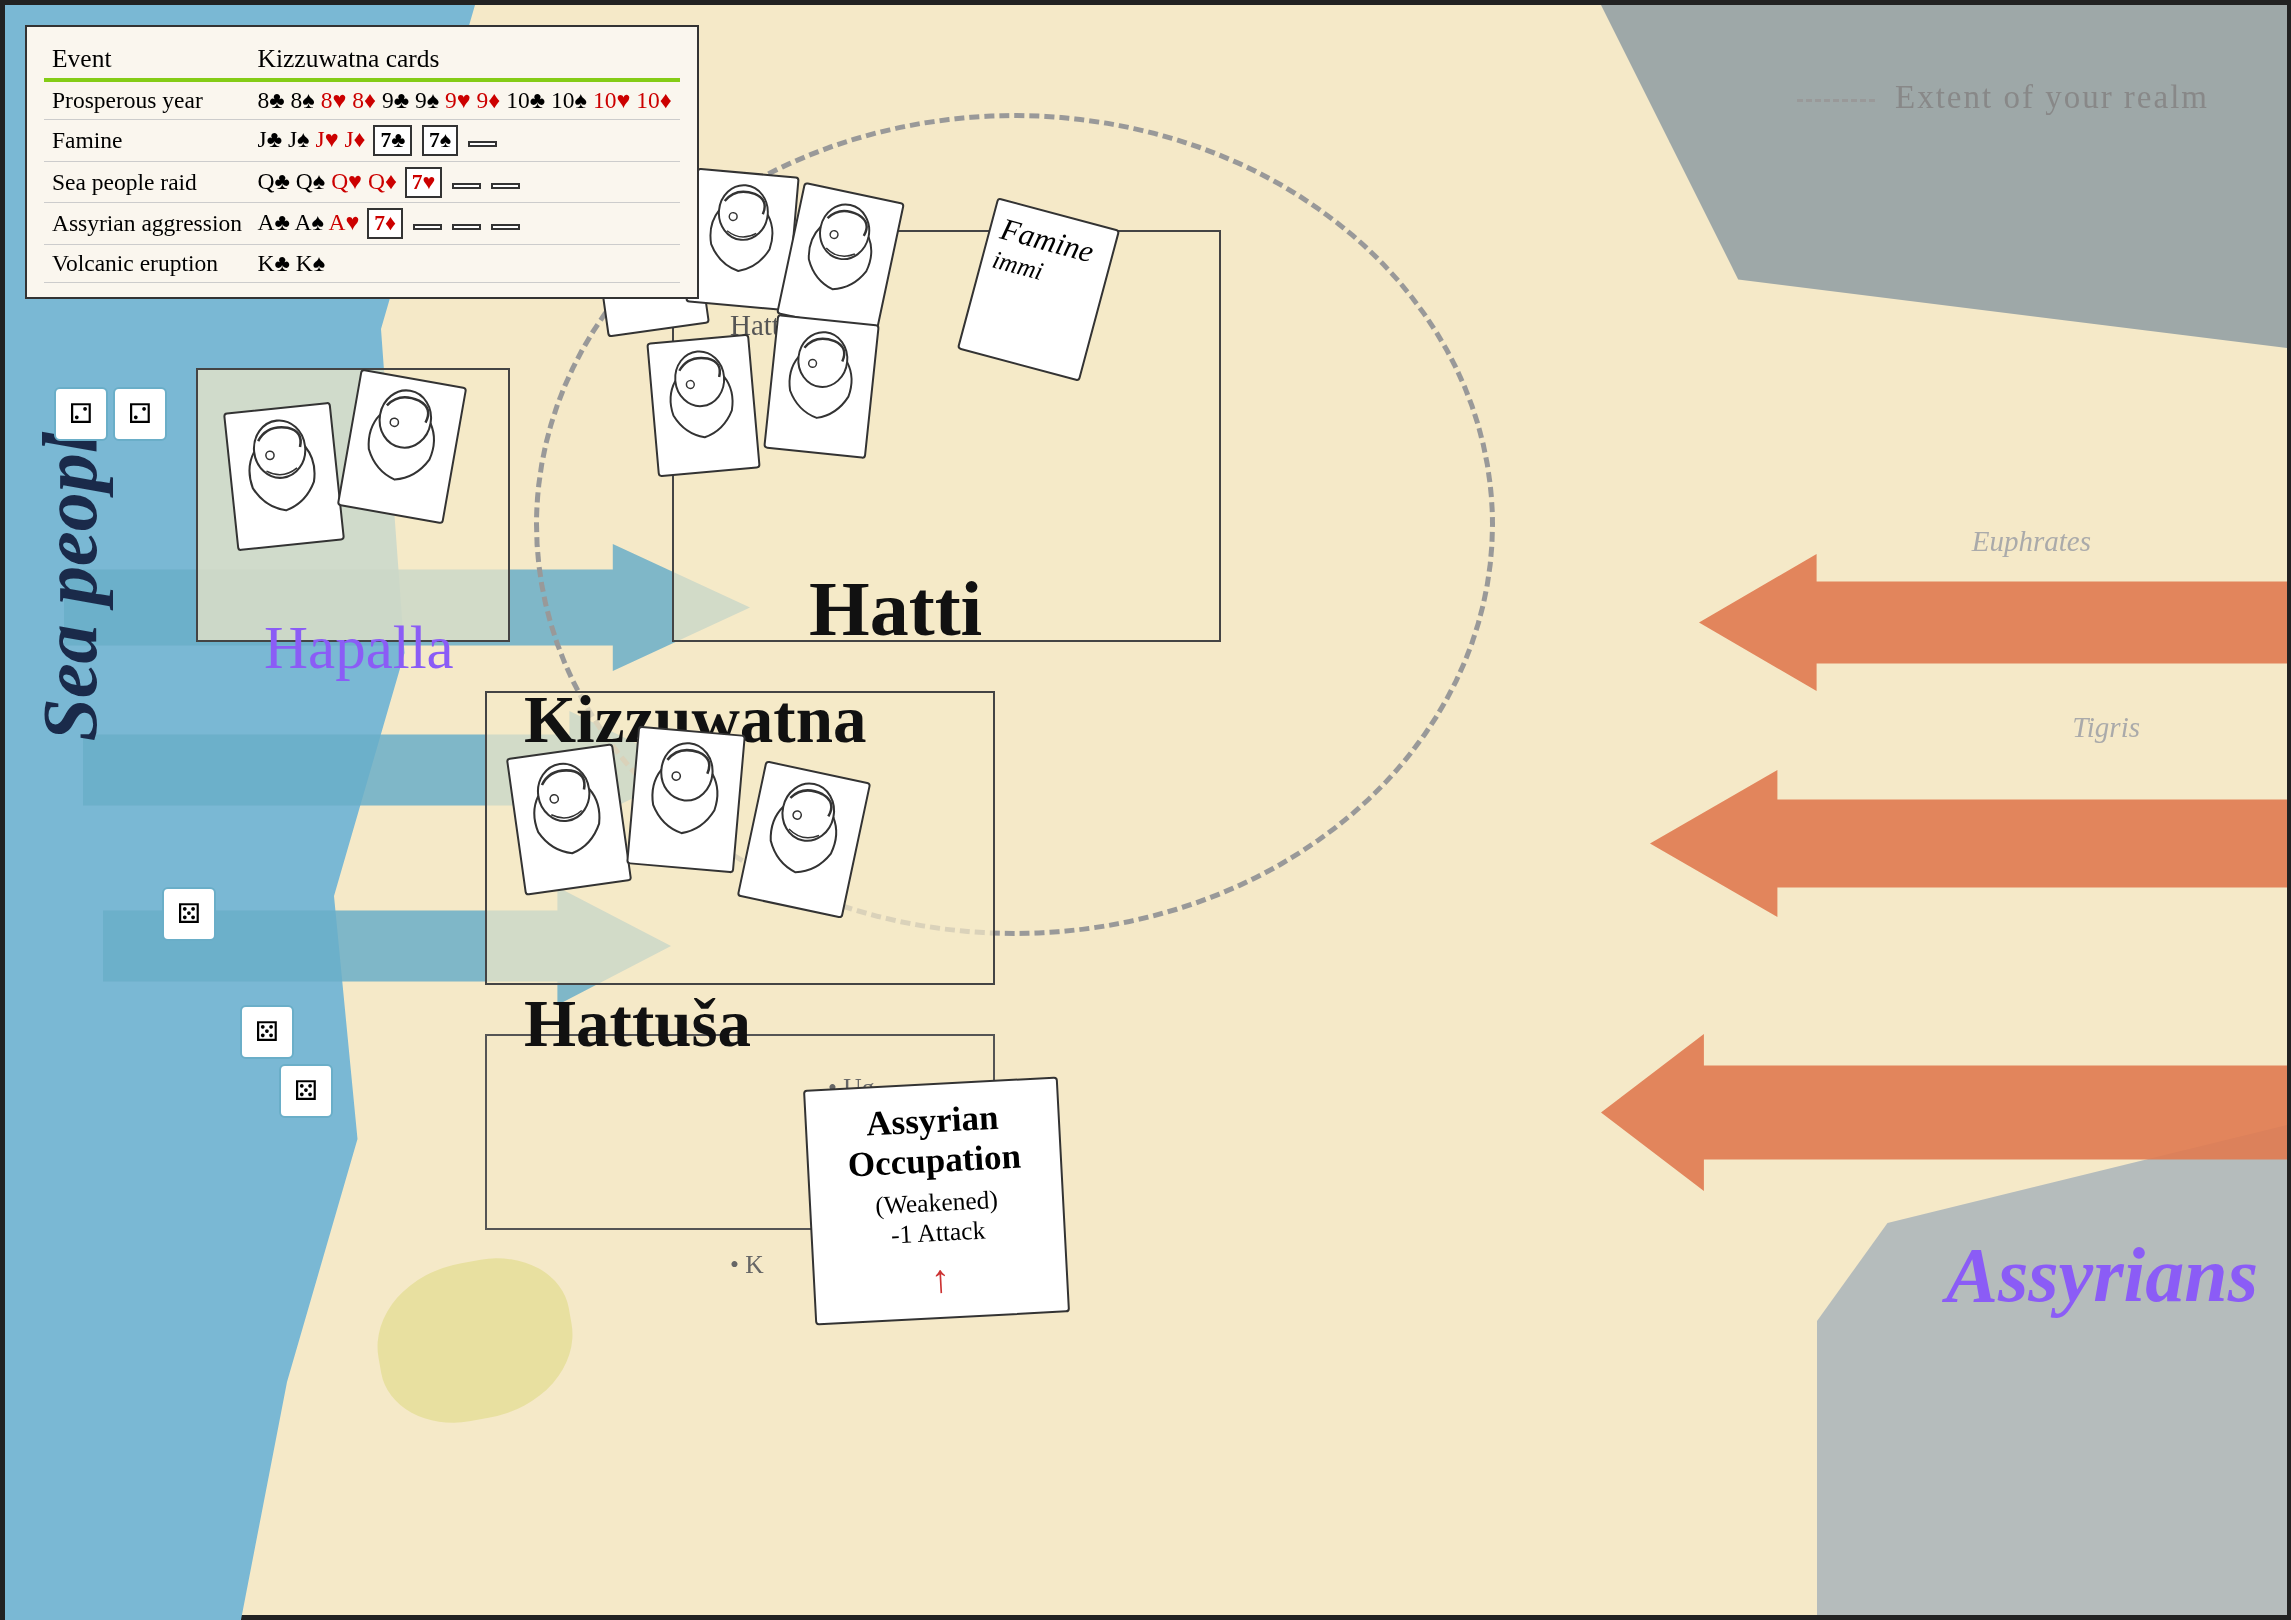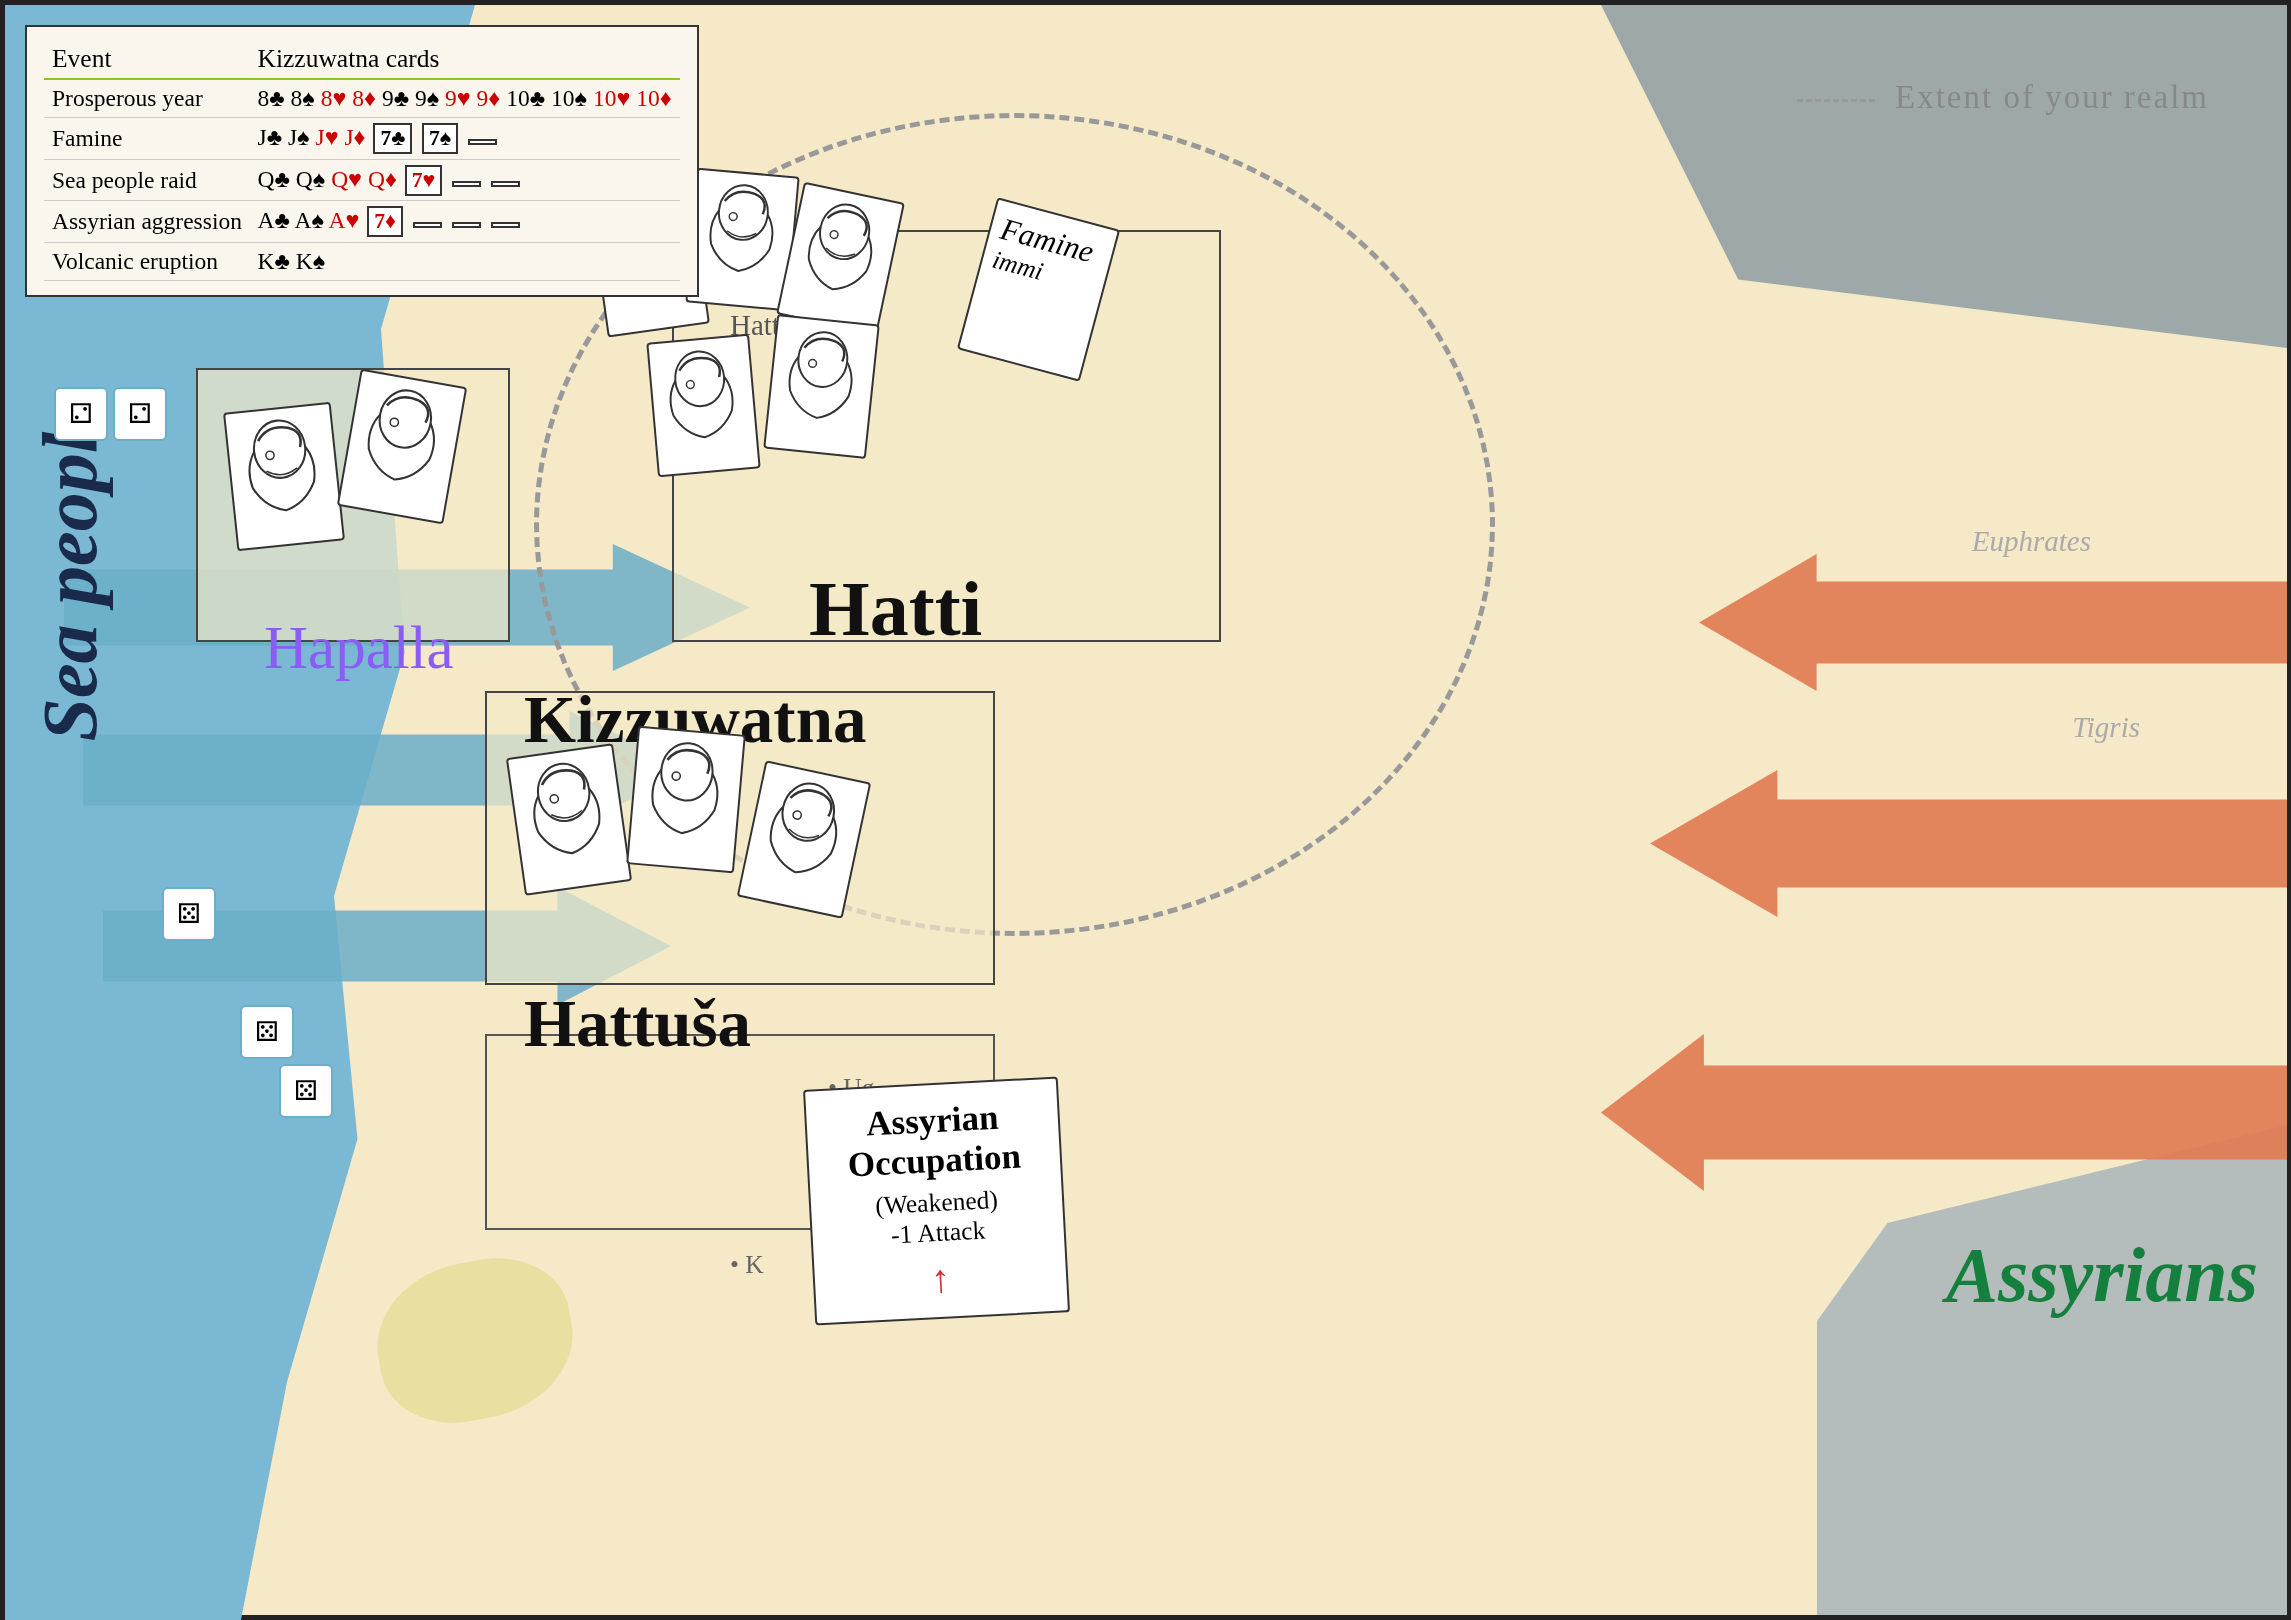--- a/index.html
+++ b/index.html
@@ -151,21 +151,21 @@
     .event-table table {
       border-collapse: collapse;
       width: 100%;
     }
 
     .event-table th {
       font-size: 25.5px;
       font-weight: normal;
       text-align: left;
       padding: 3.9px 7.8px;
-      border-bottom: 2px solid #84cc16;
+      border-bottom: 4px solid #84cc16;
       font-family: 'Times New Roman', serif;
     }
 
     .event-table td {
       font-size: 23.5px;
       padding: 4.9px 7.8px;
       vertical-align: middle;
       font-family: 'Times New Roman', serif;
     }
 
@@ -297,21 +297,21 @@
   <div class="region-label-sea">Sea people</div>
 
   <div style="position:absolute; top:559px; left:804px; font-size:78px; font-weight:bold; font-family:'Times New Roman',serif; color:#111;">Hatti</div>
 
   <div style="position:absolute; top:608px; left:211px; font-size:61px; font-weight:normal; font-family:'Times New Roman',serif; color:#8b5cf6;margin-left:48px;">Hapalla</div>
 
   <div style="position:absolute; top:676px; left:519px; font-size:67px; font-weight:bold; font-family:'Times New Roman',serif; color:#111;text-align:center;">Kizzuwatna</div>
 
   <div style="position:absolute; top:980px; left:519px; font-size:67px; font-weight:bold; font-family:'Times New Roman',serif; color:#111;">Hattuša</div>
 
-  <div style="position:absolute; top:1225px; right:29px; font-size:78px; font-weight:bold; font-style:italic; font-family:'Times New Roman',serif; color:#15803d;">Assyrians</div>
+  <div style="position:absolute; top:1225px; right:29px; font-size:78px; font-weight:bold; font-style:italic; font-family:'Times New Roman',serif; color:#8b5cf6;">Assyrians</div>
 
   <div class="realm-label">
     <span style="border-top: 3.9px dashed #999; display:inline-block; width:78px; margin-right:9.8px; vertical-align:middle;"></span>
     <span>Extent of your realm</span>
   </div>
 
   <div style="position:absolute; top:480px; right:196px; font-size:29px; color:#aaa; font-style:italic; font-family:'Times New Roman',serif;margin-top:40px;">Euphrates</div>
 
   <div style="position:absolute; top:706px; right:147px; font-size:29px; color:#aaa; font-style:italic; font-family:'Times New Roman',serif;">Tigris</div>
 

